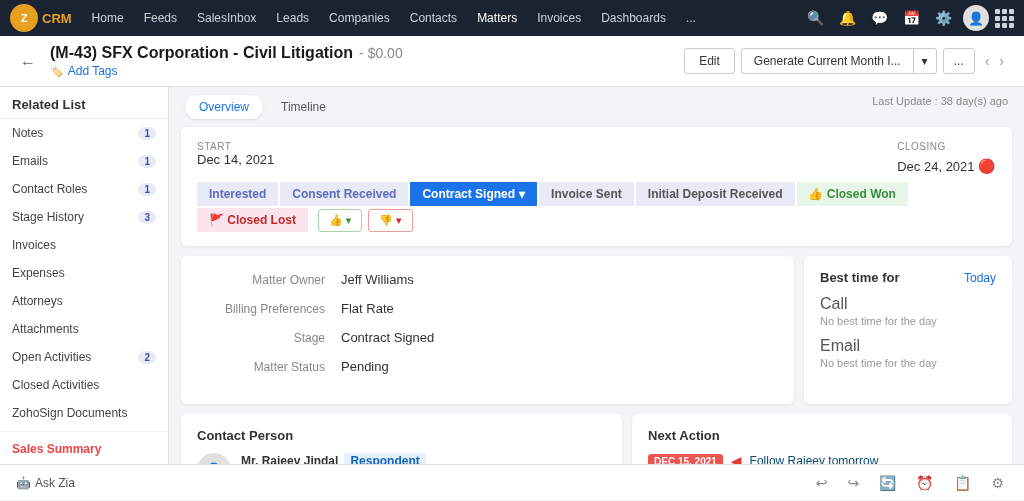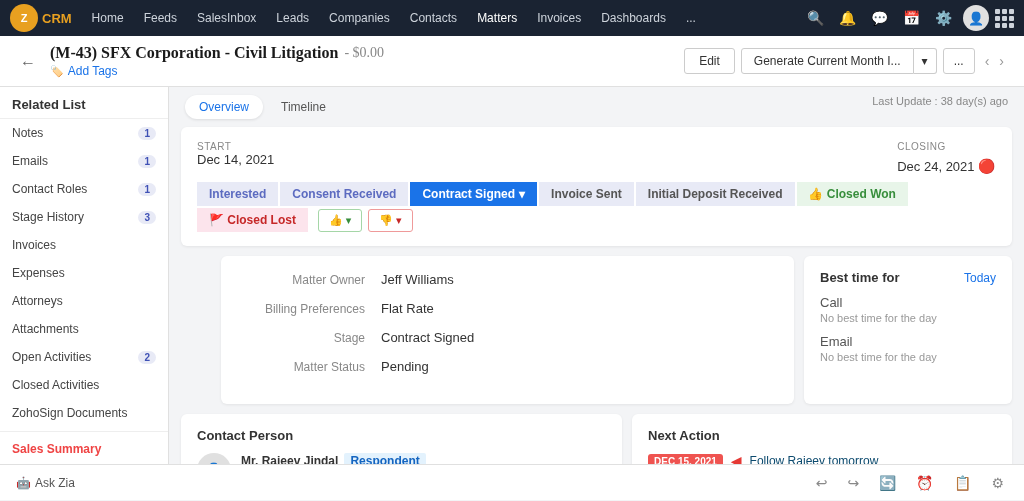--- a/index.html
+++ b/index.html
@@ -63,21 +63,21 @@
     
     .sub-header {
       background: #fff;
       padding: 8px 16px;
       border-bottom: 1px solid #e0e0e0;
       display: flex;
       align-items: center;
       justify-content: space-between;
     }
     .sub-header-left { display: flex; flex-direction: column; gap: 2px; }
-    .sub-header-title { font-size: 16px; font-weight: 600; color: #1a1a1a; font-family: Liberation Serif, serif; }
+    .sub-header-title { font-size: 16px; font-weight: 600; color: #1a1a1a; }
     .add-tags { display: flex; align-items: center; gap: 4px; color: #1a73e8; font-size: 12px; cursor: pointer; }
     .tag-icon { font-size: 11px; }
     .sub-header-right { display: flex; align-items: center; gap: 6px; }
     .back-btn { cursor: pointer; color: #666; font-size: 16px; padding: 4px; }
     .btn-edit {
       background: #fff;
       border: 1px solid #ccc;
       border-radius: 3px;
       padding: 5px 14px;
       cursor: pointer;
@@ -248,21 +248,20 @@
       display: flex;
       gap: 10px;
       margin: 0 12px 10px;
     }
     .details-main {
       flex: 1;
       background: #fff;
       border-radius: 6px;
       padding: 16px 20px;
       box-shadow: 0 1px 3px rgba(0,0,0,0.07);
-      margin-left: 40px;
     }
     .detail-field {
       display: flex;
       align-items: center;
       margin-bottom: 14px;
     }
     .detail-label { width: 140px; font-size: 12px; color: #888; text-align: right; padding-right: 16px; }
     .detail-value { font-size: 13px; color: #333; }
     .details-side {
       width: 208px;
@@ -273,21 +272,21 @@
     }
     .best-time-header {
       display: flex;
       justify-content: space-between;
       align-items: center;
       margin-bottom: 10px;
     }
     .best-time-title { font-size: 13px; font-weight: 600; color: #333; }
     .best-time-today { color: #1a73e8; font-size: 12px; cursor: pointer; }
     .best-time-section { margin-bottom: 10px; }
-    .best-time-type { font-size: 13px; font-weight: 500; color: #555; margin-bottom: 2px; }
+    .best-time-type { font-size: 16px; font-weight: 500; color: #555; margin-bottom: 2px; }
     .best-time-note { font-size: 11px; color: #999; }
 
     
     .contact-row {
       display: flex;
       gap: 10px;
       margin: 0 12px 10px;
     }
     .contact-card {
       flex: 1;

